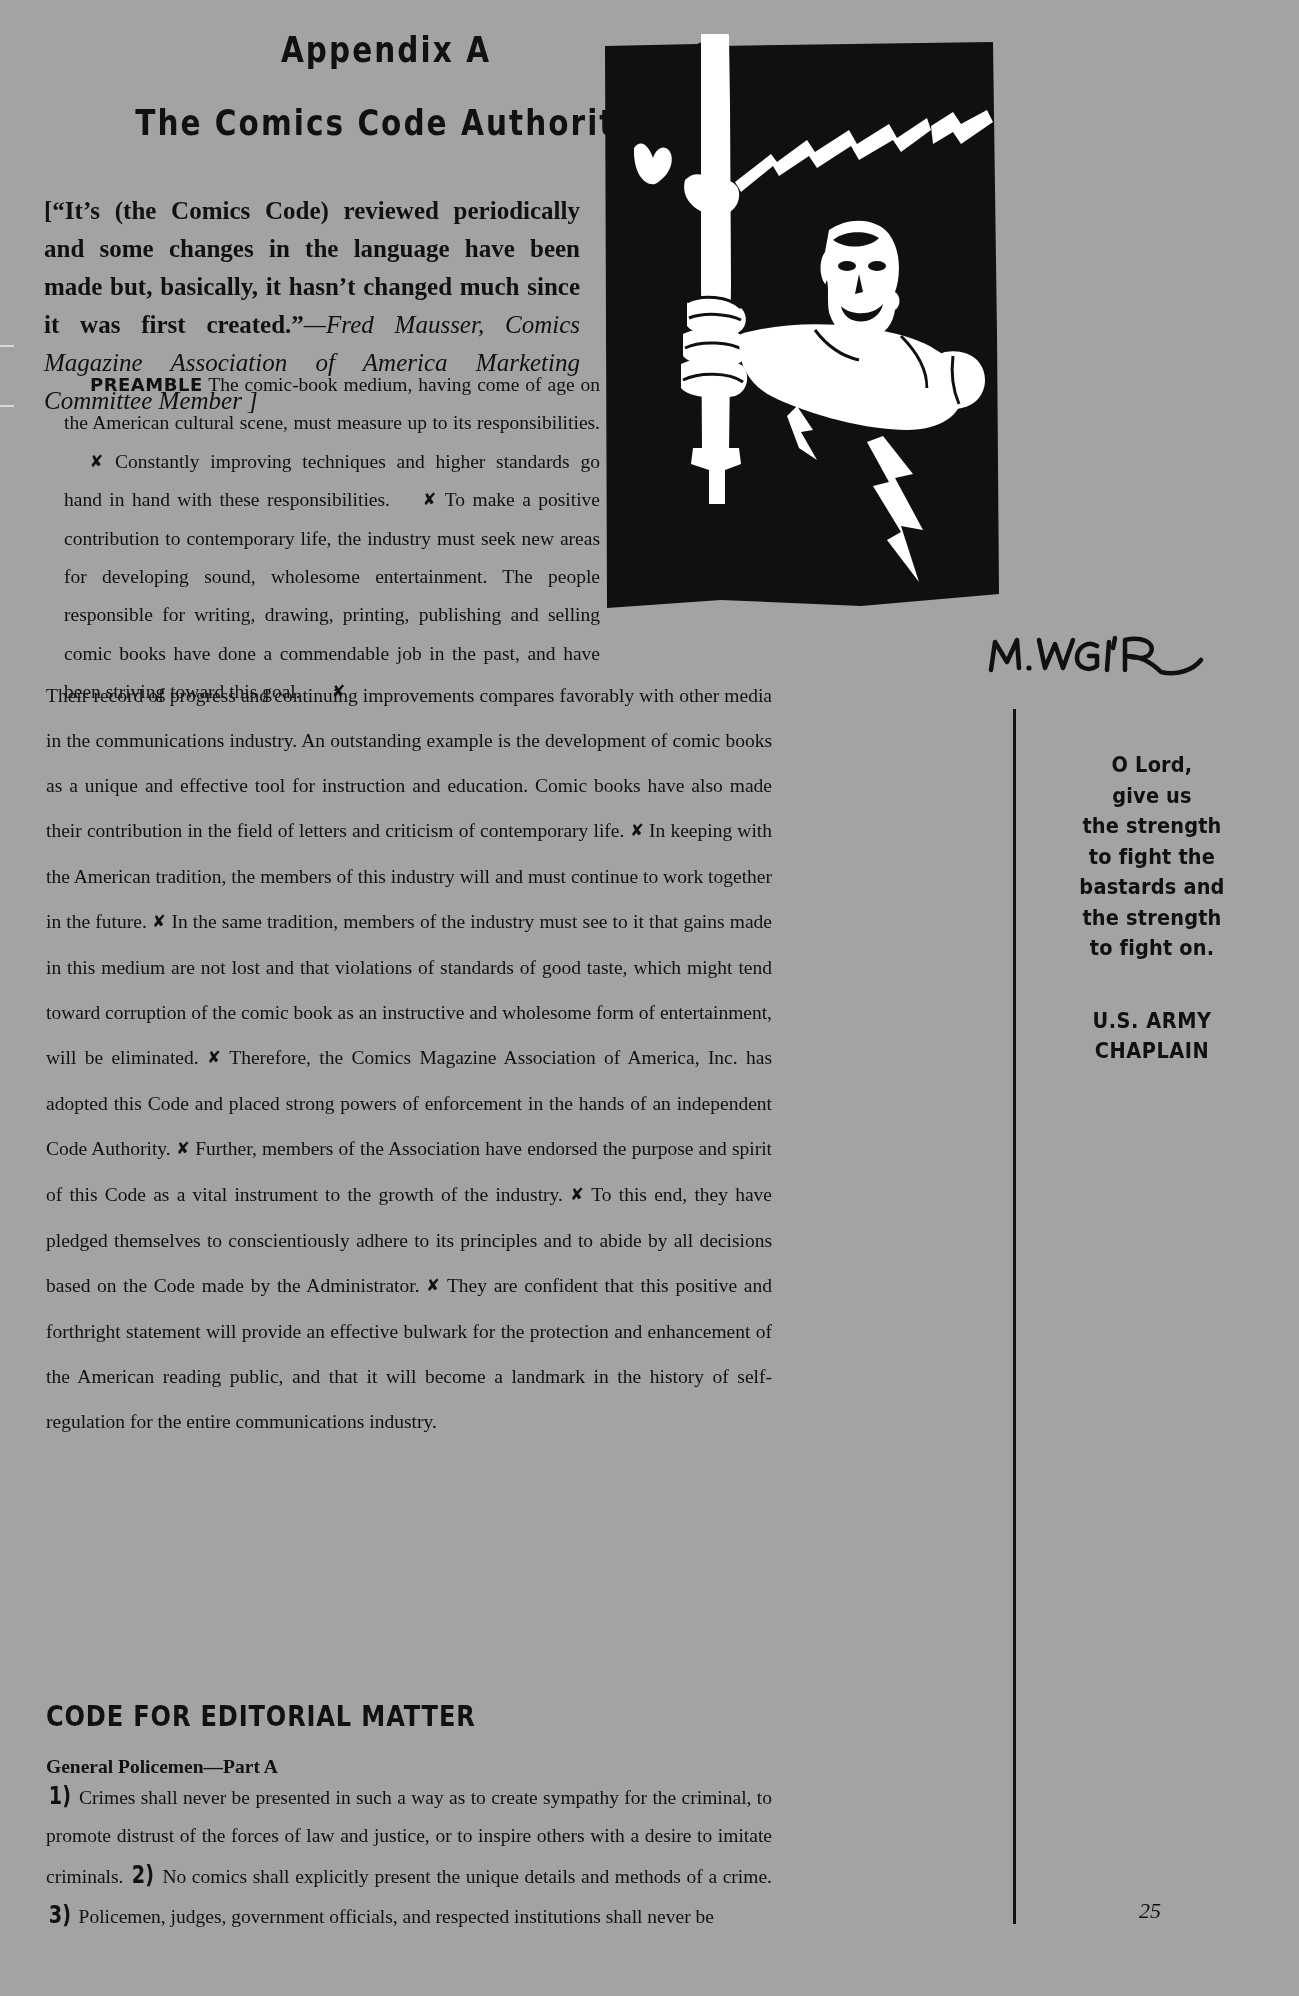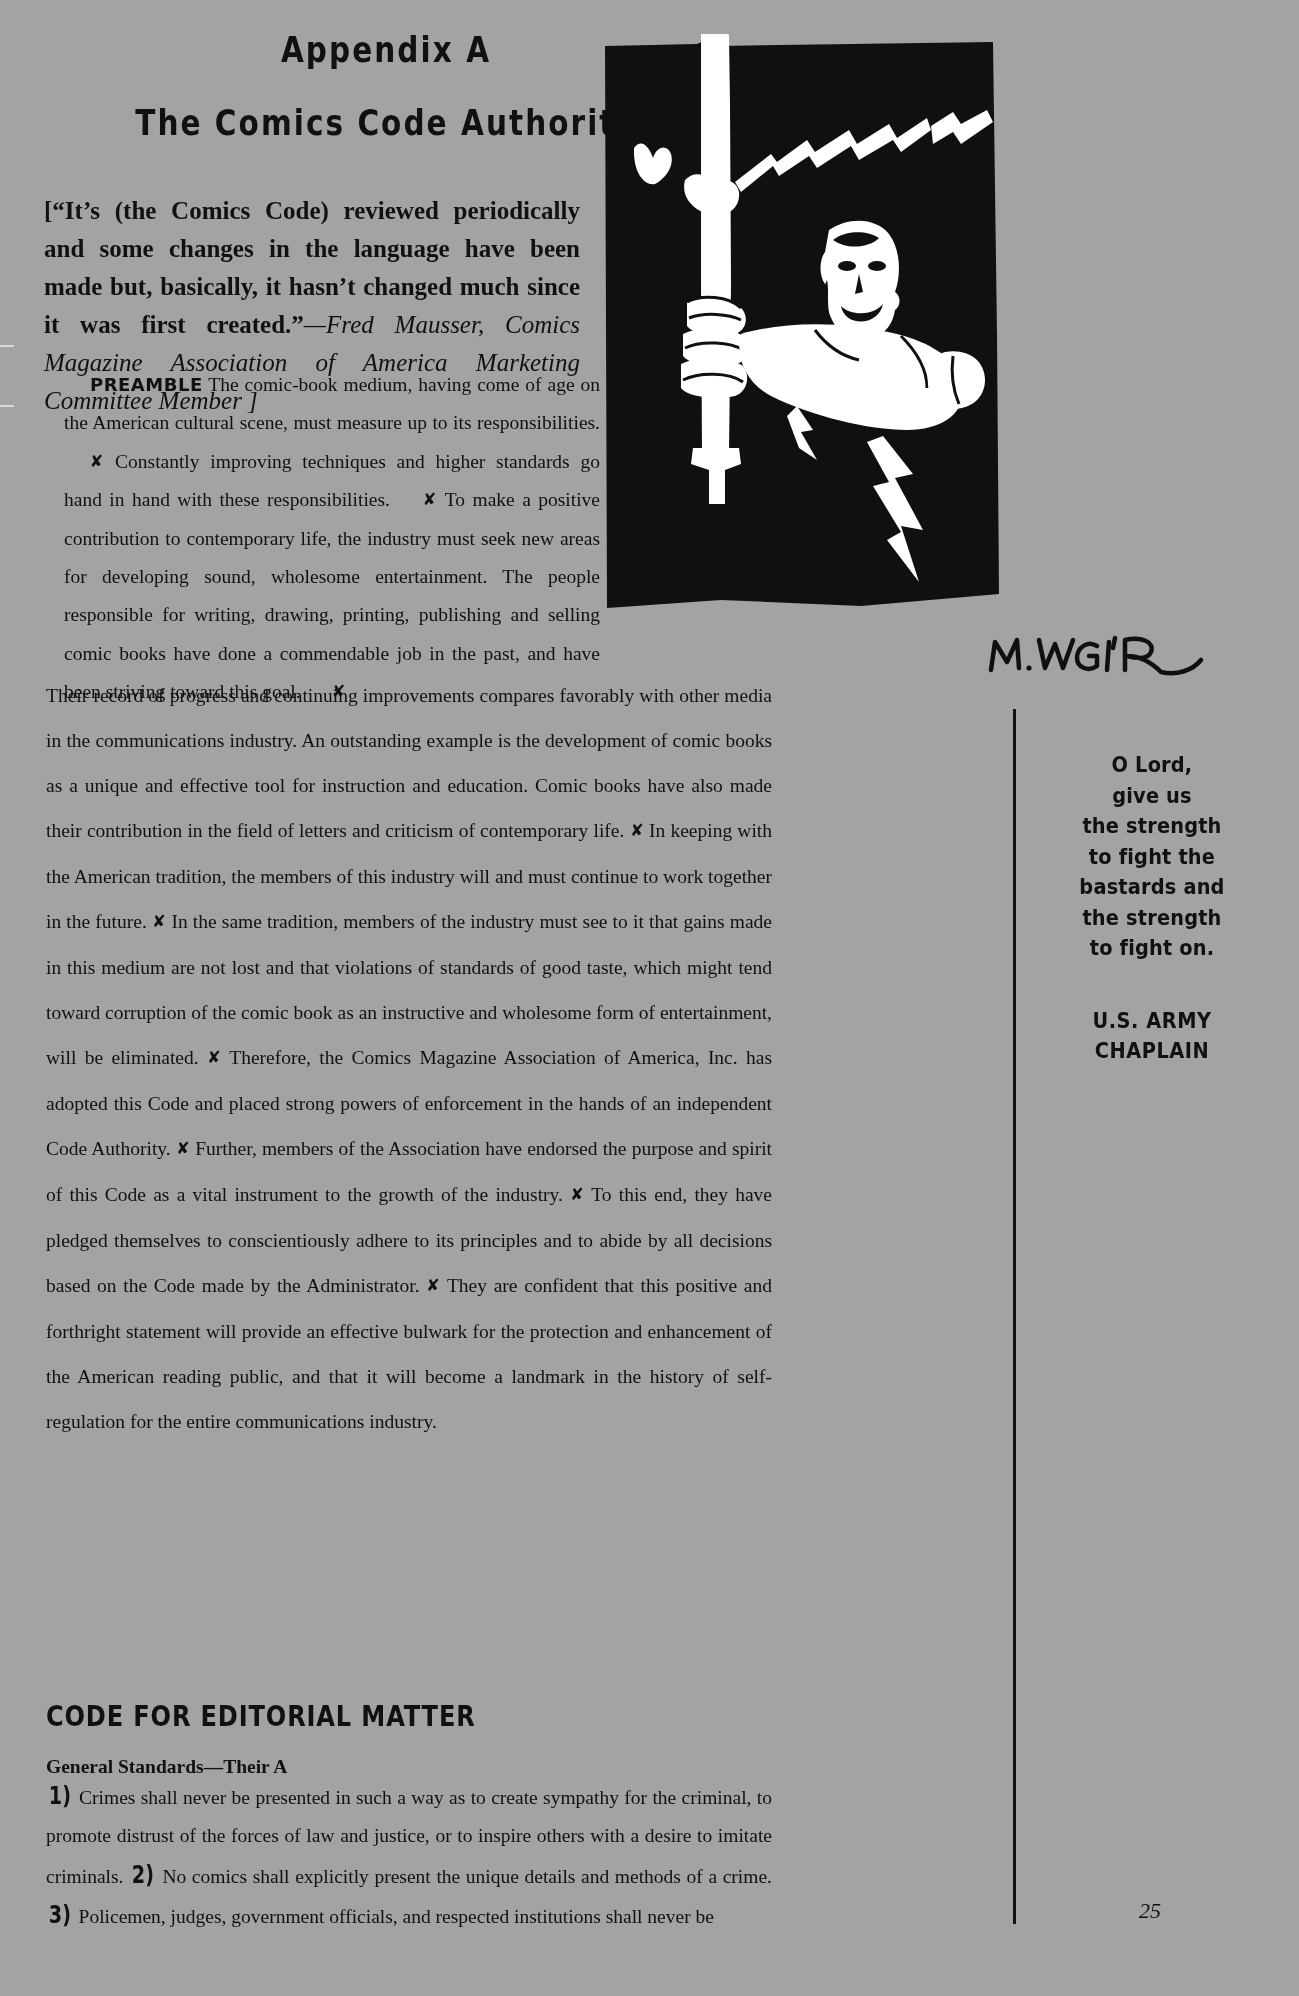--- a/index.html
+++ b/index.html
@@ -303,21 +303,21 @@
       <div>the strength</div>
       <div>to fight on.</div>
     </div>
     <div class="source">
       <div>U.S. ARMY</div>
       <div>CHAPLAIN</div>
     </div>
   </div>
 
   <div class="section-head">CODE FOR EDITORIAL MATTER</div>
-  <div class="subsection-head">General Standards—Their A</div>
+  <div class="subsection-head">General Policemen—Part A</div>
 
   <div class="rules-body">
     <span class="rulenum">1)</span><span> Crimes shall never be presented in such a way as to create sympathy for the criminal, to promote distrust of the forces of law and justice, or to inspire others with a desire to imitate criminals. </span><span class="rulenum">2)</span><span> No comics shall explicitly present the unique details and methods of a crime. </span><span class="rulenum">3)</span><span> Policemen, judges, government officials, and respected institutions shall never be</span>
   </div>
 
   <div class="folio">25</div>
 
 </div>
 
 </body></html>

